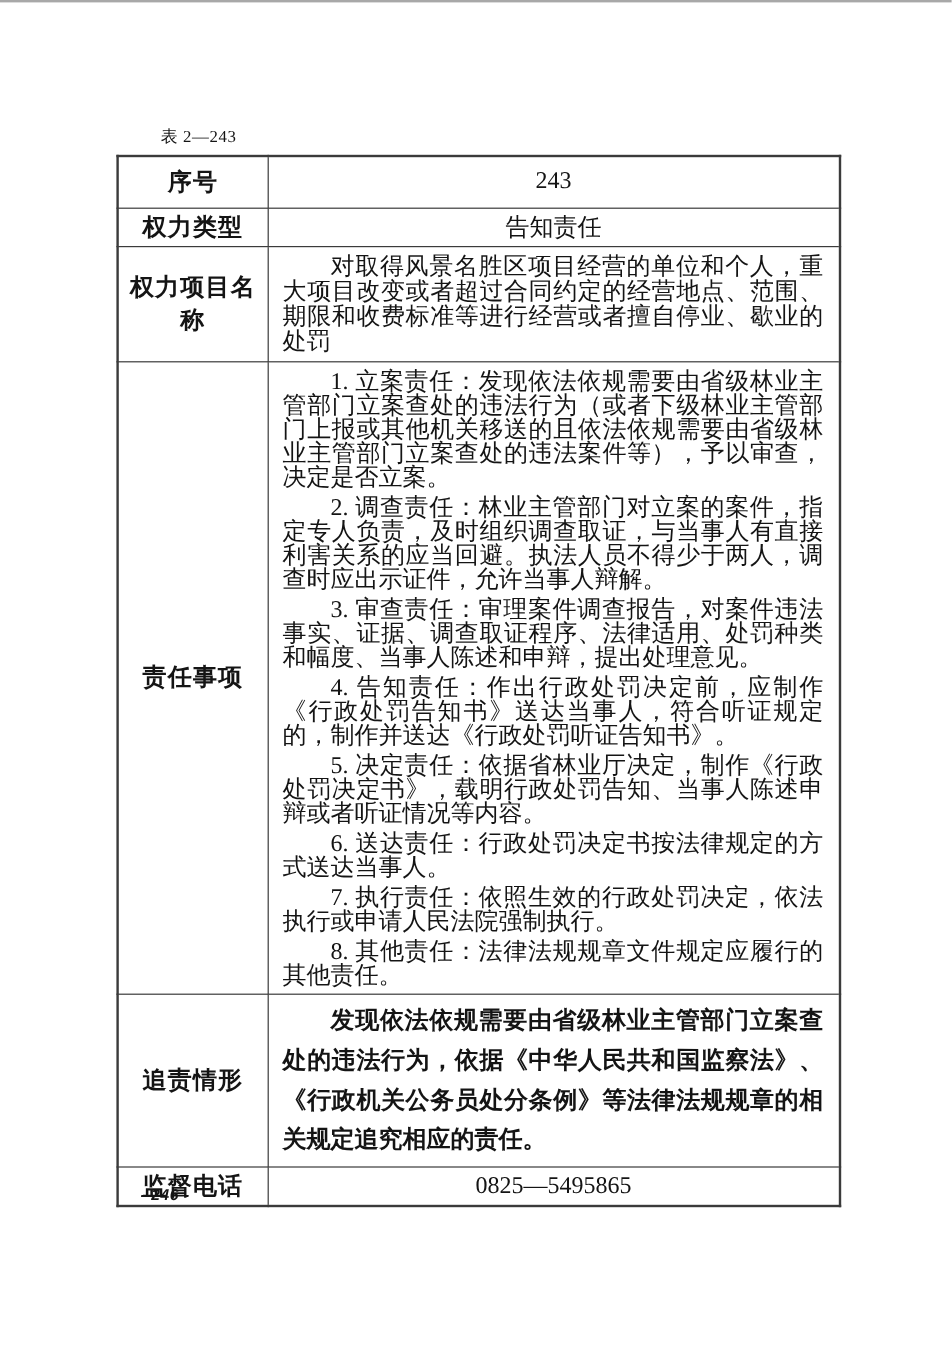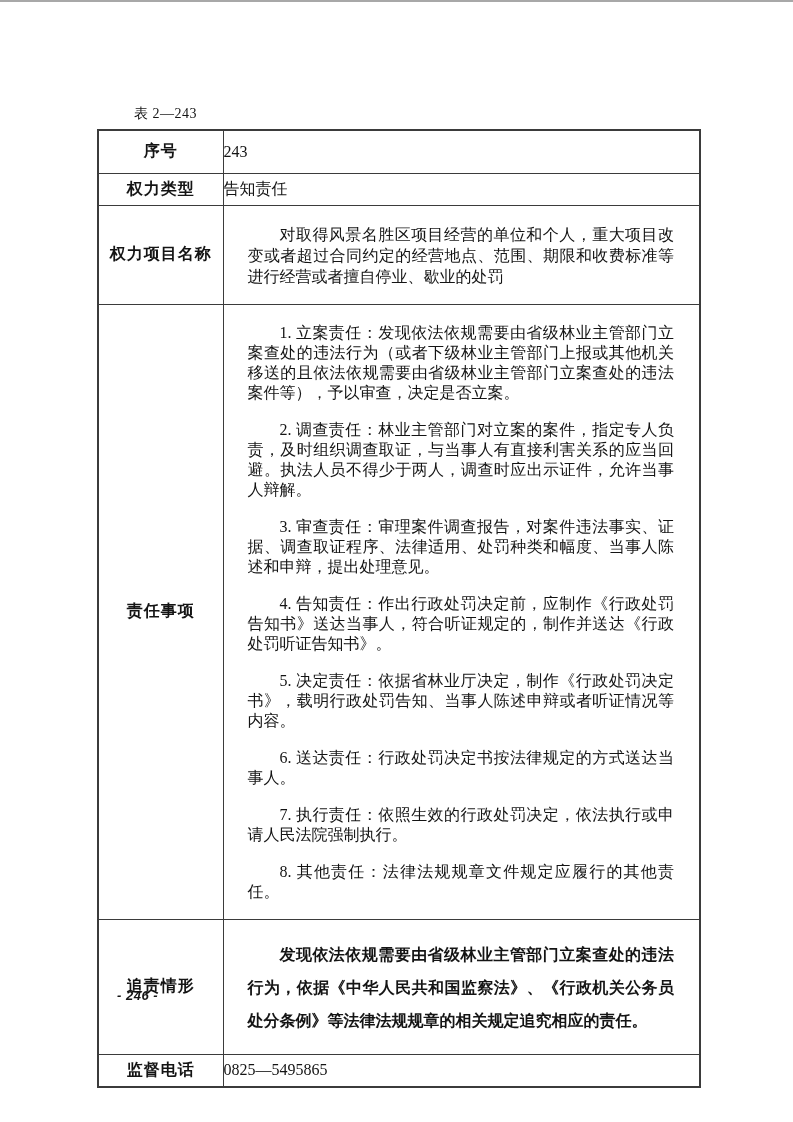--- a/index.html
+++ b/index.html
@@ -22,40 +22,41 @@
   }
   table.doc {
     position: absolute; left: 97px; top: 129px;
     width: 604px;
     border-collapse: collapse;
     table-layout: fixed;
     border: 2px solid #3b3b3b;
   }
   table.doc td {
     border: 1px solid #3b3b3b;
-    font-size: 16px;
+    font-size: 20px;
   }
   col.c-label { width: 125px; }
   td.lbl {
     font-family: "Liberation Sans", "DejaVu Sans", sans-serif;
     font-weight: bold;
     text-align: center;
     vertical-align: middle;
     font-size: 14px;
     letter-spacing: 1px;
   }
   td.center {
+    text-align: center;
     vertical-align: middle;
   }
   td.textcell {
     vertical-align: top;
     text-align: justify;
     padding: 1px 8px 0 7px;
   }
-  td.textcell p { text-indent: 2em; margin: 17px; }
+  td.textcell p { text-indent: 2em; margin: 5px; }
   .r1 { height: 43px; }
   .r2 { height: 32px; }
   .r3 { height: 63px; }
   .r4 { height: 42px; }
   .r5 { height: 322px; }
   .r6 { height: 99px; }
   .r7 { height: 33px; }
   .lh21 p { line-height: 21px; }
   .lh20 p { line-height: 20px; }
   td.zhuize p {

